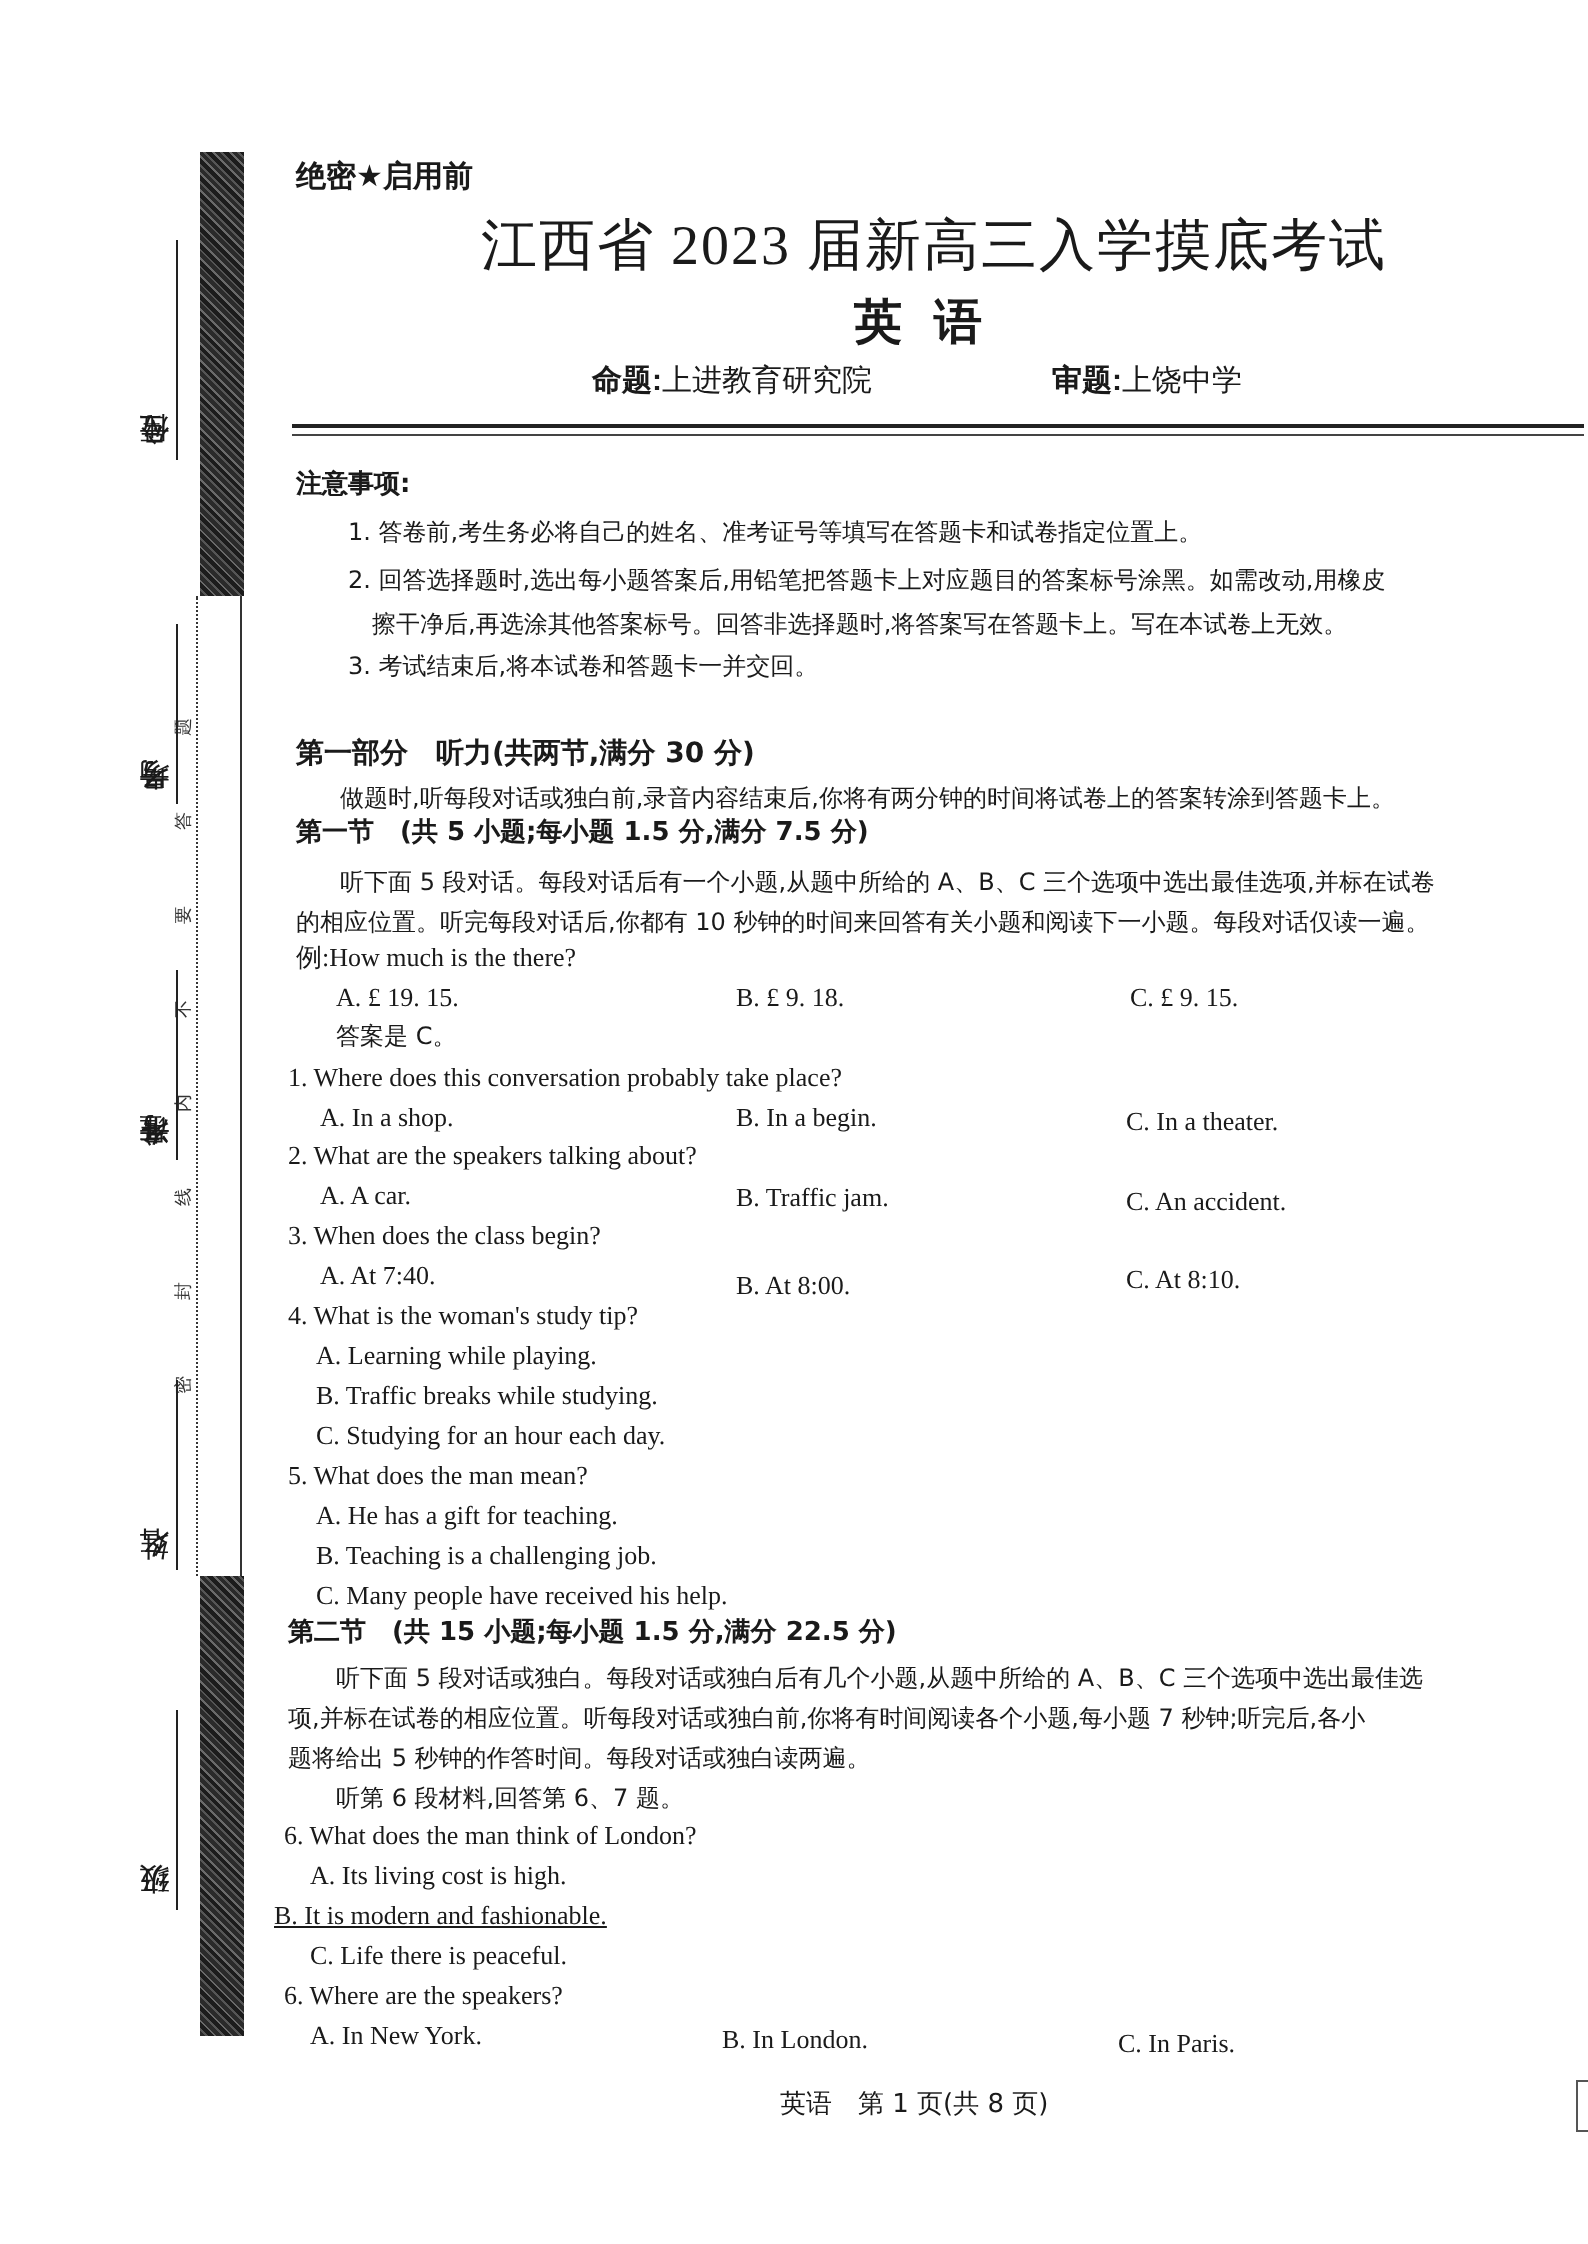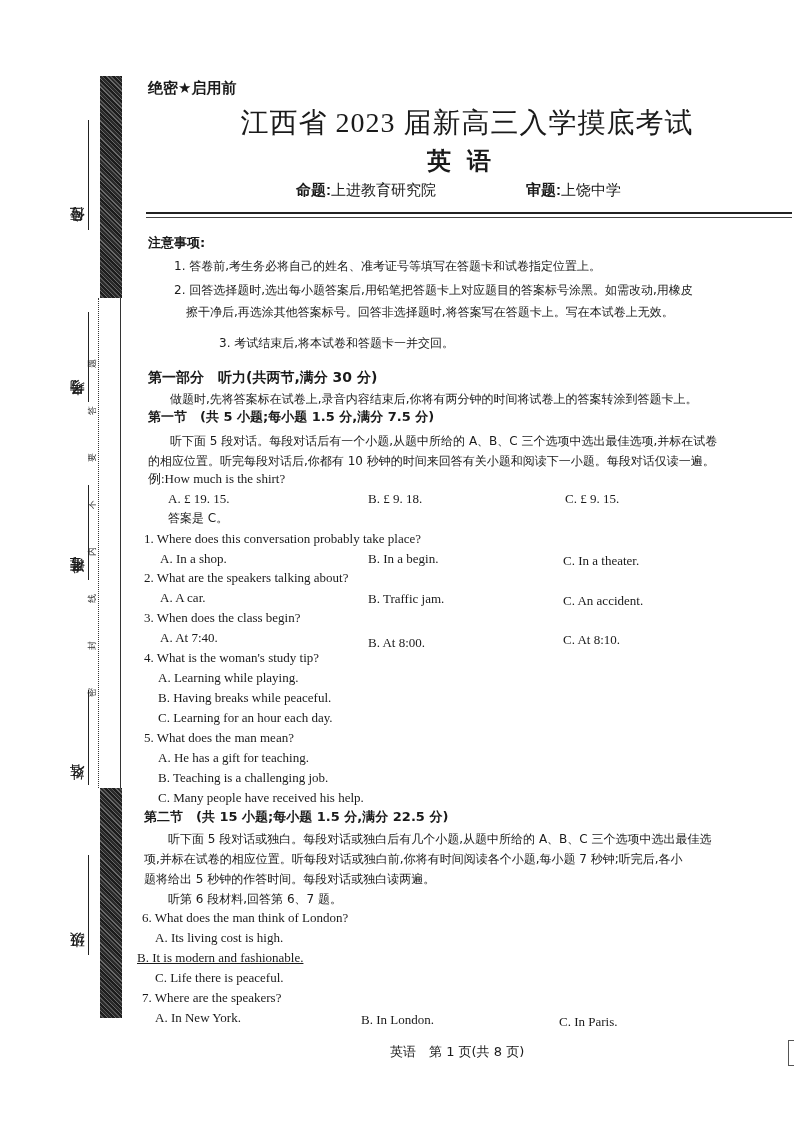--- a/index.html
+++ b/index.html
@@ -89,28 +89,28 @@
 <div class="credits credit-2">
   <b>审题:</b><span>上饶中学</span>
 </div>
 <div class="rule-1"></div>
 <div class="rule-2"></div>
 
 <div class="txt hd" style="left:148px;top:236px;">注意事项:</div>
 <div class="txt cn" style="left:174px;top:260px;">1. 答卷前,考生务必将自己的姓名、准考证号等填写在答题卡和试卷指定位置上。</div>
 <div class="txt cn" style="left:174px;top:284px;">2. 回答选择题时,选出每小题答案后,用铅笔把答题卡上对应题目的答案标号涂黑。如需改动,用橡皮</div>
 <div class="txt cn" style="left:186px;top:306px;">擦干净后,再选涂其他答案标号。回答非选择题时,将答案写在答题卡上。写在本试卷上无效。</div>
-<div class="txt cn" style="left:174px;top:337px;margin-left:45px;">3. 考试结束后,将本试卷和答题卡一并交回。</div>
+<div class="txt cn" style="left:174px;top:327px;">3. 考试结束后,将本试卷和答题卡一并交回。</div>
 
 <div class="txt hd partHd" style="left:148px;top:370px;">第一部分　听力(共两节,满分 30 分)</div>
-<div class="txt cn" style="left:170px;top:393px;">做题时,先将答案标在试卷上,录音内容结束后,你将有两分钟的时间将试卷上的答案转涂到答题卡上。</div>
+<div class="txt cn" style="left:170px;top:393px;">做题时,听每段对话或独白前,录音内容结束后,你将有两分钟的时间将试卷上的答案转涂到答题卡上。</div>
 <div class="txt hd" style="left:148px;top:410px;">第一节　(共 5 小题;每小题 1.5 分,满分 7.5 分)</div>
 <div class="txt cn" style="left:170px;top:435px;">听下面 5 段对话。每段对话后有一个小题,从题中所给的 A、B、C 三个选项中选出最佳选项,并标在试卷</div>
 <div class="txt cn" style="left:148px;top:455px;">的相应位置。听完每段对话后,你都有 10 秒钟的时间来回答有关小题和阅读下一小题。每段对话仅读一遍。</div>
-<div class="txt" style="left:148px;top:472px;">例:How much is the shirt?</div>
+<div class="txt" style="left:148px;top:472px;">例:How much is the there?</div>
 
 <div class="txt" style="left:168px;top:492px;">A. £ 19. 15.</div>
 <div class="txt" style="left:368px;top:492px;">B. £ 9. 18.</div>
 <div class="txt" style="left:565px;top:492px;">C. £ 9. 15.</div>
 <div class="txt cn" style="left:168px;top:512px;">答案是 C。</div>
 
 <div class="txt" style="left:144px;top:532px;">1. Where does this conversation probably take place?</div>
 <div class="txt" style="left:160px;top:552px;">A. In a shop.</div>
 <div class="txt" style="left:368px;top:552px;">B. In a begin.</div>
 <div class="txt" style="left:563px;top:554px;">C. In a theater.</div>
@@ -120,38 +120,38 @@
 <div class="txt" style="left:368px;top:592px;">B. Traffic jam.</div>
 <div class="txt" style="left:563px;top:594px;">C. An accident.</div>
 
 <div class="txt" style="left:144px;top:611px;">3. When does the class begin?</div>
 <div class="txt" style="left:160px;top:631px;">A. At 7:40.</div>
 <div class="txt" style="left:368px;top:636px;">B. At 8:00.</div>
 <div class="txt" style="left:563px;top:633px;">C. At 8:10.</div>
 
 <div class="txt" style="left:144px;top:651px;">4. What is the woman's study tip?</div>
 <div class="txt" style="left:158px;top:671px;">A. Learning while playing.</div>
-<div class="txt" style="left:158px;top:691px;">B. Having breaks while peaceful.</div>
-<div class="txt" style="left:158px;top:711px;">C. Learning for an hour each day.</div>
+<div class="txt" style="left:158px;top:691px;">B. Traffic breaks while studying.</div>
+<div class="txt" style="left:158px;top:711px;">C. Studying for an hour each day.</div>
 
 <div class="txt" style="left:144px;top:731px;">5. What does the man mean?</div>
 <div class="txt" style="left:158px;top:751px;">A. He has a gift for teaching.</div>
 <div class="txt" style="left:158px;top:771px;">B. Teaching is a challenging job.</div>
 <div class="txt" style="left:158px;top:791px;text-align:center;">C. Many people have received his help.</div>
 
 <div class="txt hd" style="left:144px;top:810px;">第二节　(共 15 小题;每小题 1.5 分,满分 22.5 分)</div>
 <div class="txt cn" style="left:168px;top:833px;">听下面 5 段对话或独白。每段对话或独白后有几个小题,从题中所给的 A、B、C 三个选项中选出最佳选</div>
 <div class="txt cn" style="left:144px;top:853px;">项,并标在试卷的相应位置。听每段对话或独白前,你将有时间阅读各个小题,每小题 7 秒钟;听完后,各小</div>
 <div class="txt cn" style="left:144px;top:873px;">题将给出 5 秒钟的作答时间。每段对话或独白读两遍。</div>
 <div class="txt cn" style="left:168px;top:893px;">听第 6 段材料,回答第 6、7 题。</div>
 
 <div class="txt" style="left:142px;top:911px;">6. What does the man think of London?</div>
 <div class="txt" style="left:155px;top:931px;">A. Its living cost is high.</div>
 <div class="txt" style="left:137px;top:951px;text-decoration:underline;">B. It is modern and fashionable.</div>
 <div class="txt" style="left:155px;top:971px;">C. Life there is peaceful.</div>
 
-<div class="txt" style="left:142px;top:991px;">7. Where are the speakers?</div>
+<div class="txt" style="left:142px;top:991px;">6. Where are the speakers?</div>
 <div class="txt" style="left:155px;top:1011px;">A. In New York.</div>
 <div class="txt" style="left:361px;top:1013px;">B. In London.</div>
 <div class="txt" style="left:559px;top:1015px;">C. In Paris.</div>
 
 <div class="footer">英语　第 1 页(共 8 页)</div>
 <div class="edge-mark"></div>
 
 </body></html>

